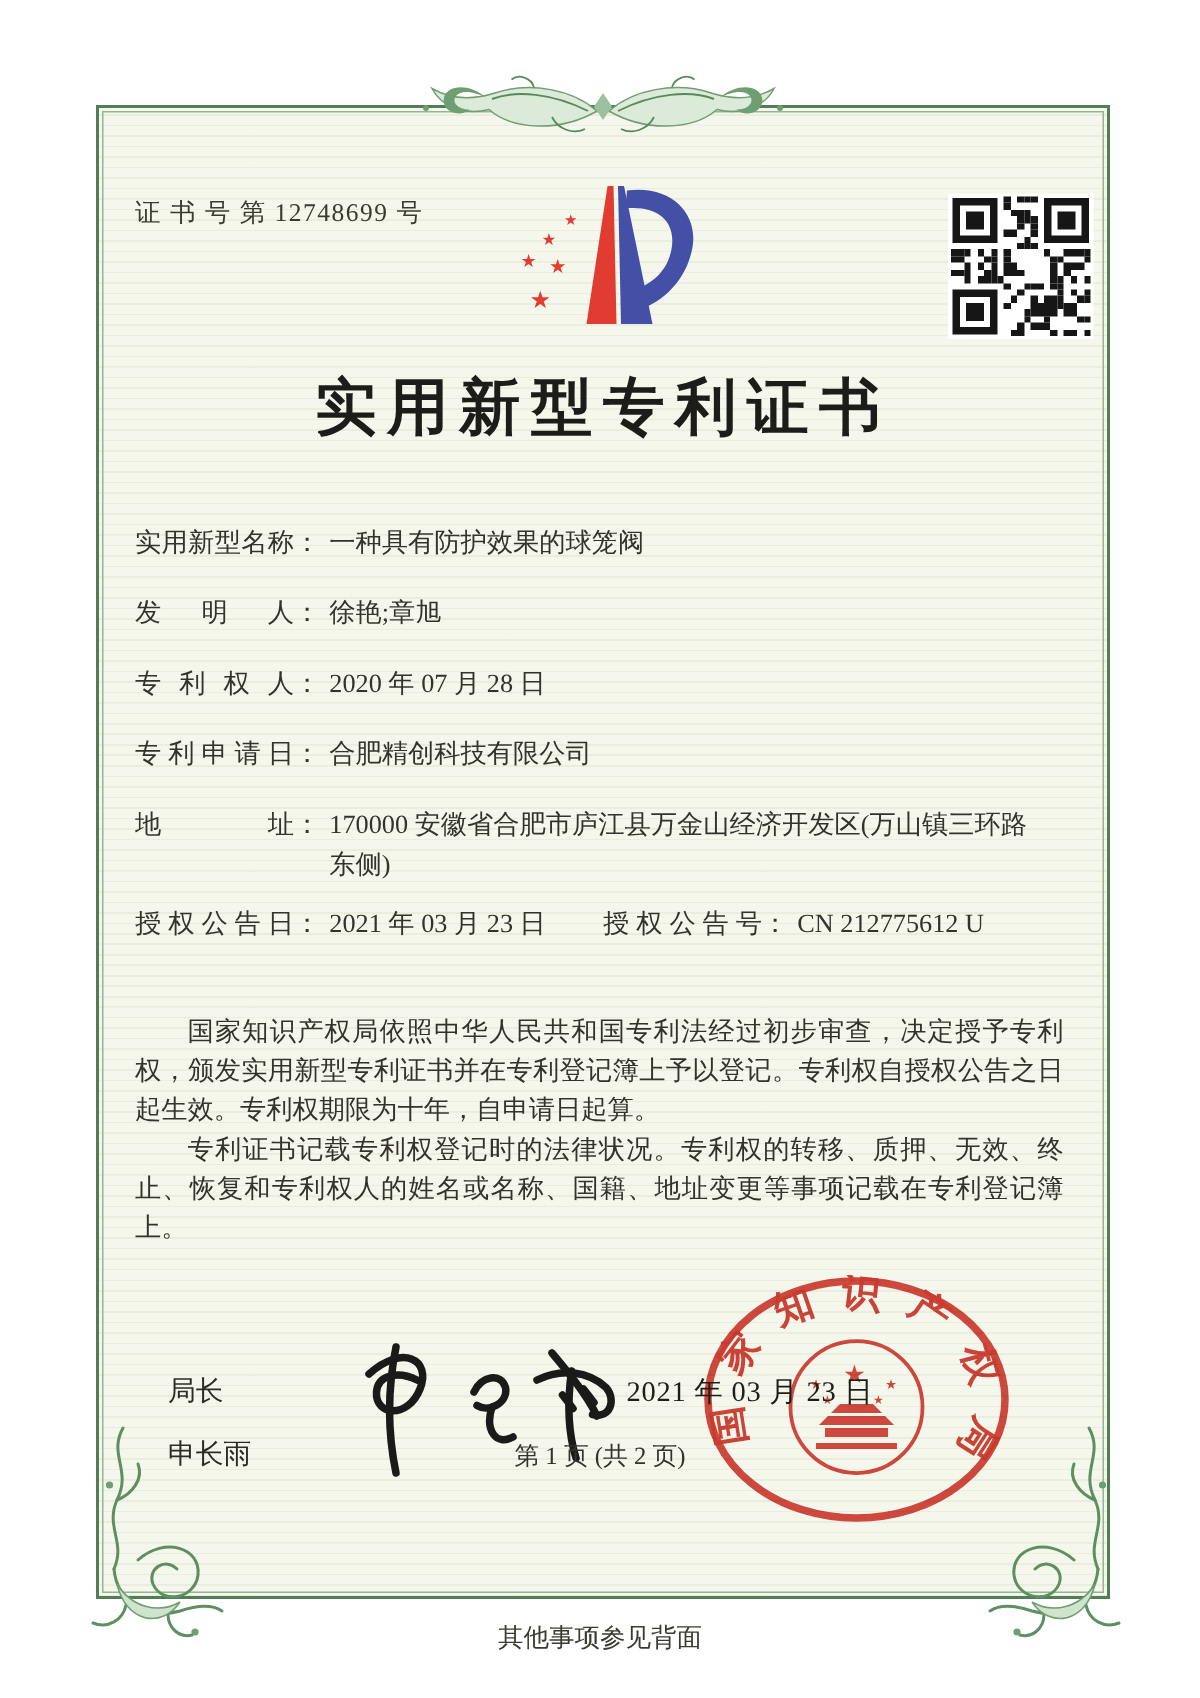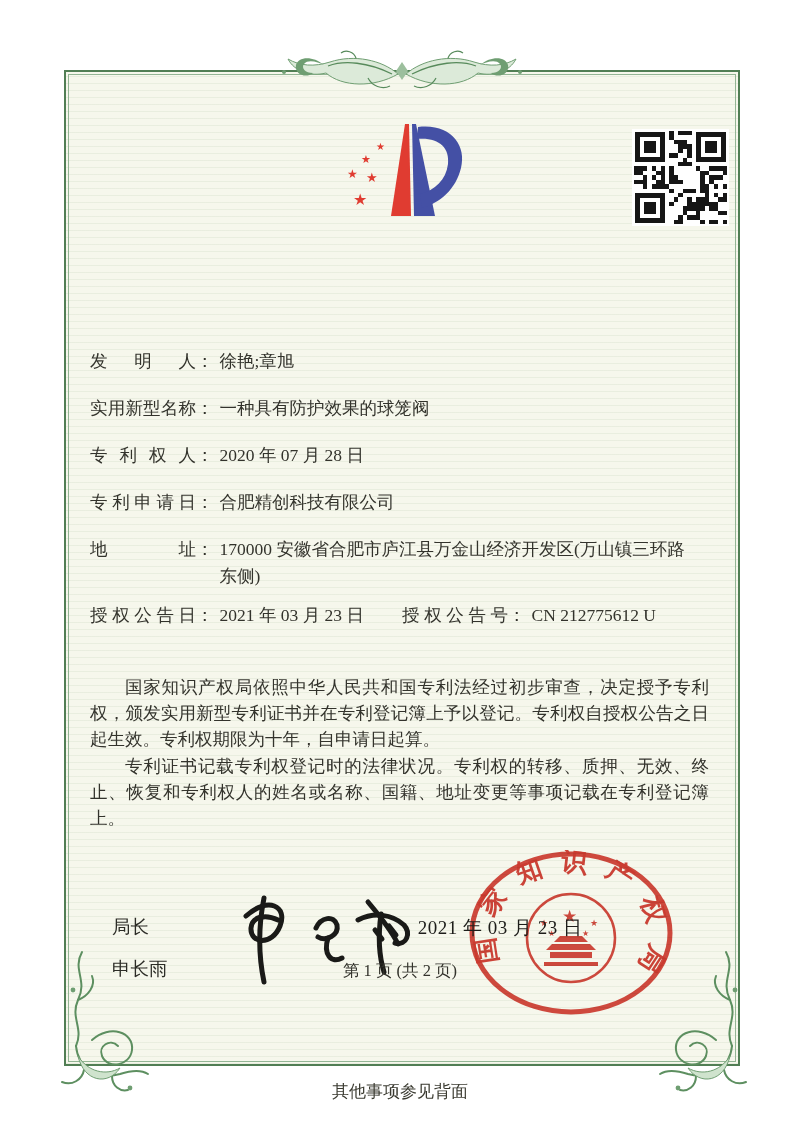--- a/index.html
+++ b/index.html
@@ -98,20 +98,21 @@
       <path d="M66,92 c18,-16 42,-8 40,10 c-2,16 -24,20 -30,6 c-4,-10 8,-18 16,-10"></path>
       <path d="M58,122 c-2,10 -12,16 -22,12"></path>
       <path d="M86,128 c0,10 8,16 16,14"></path>
       <path d="M52,52 c10,-4 18,-14 14,-24"></path>
     </g>
     <path d="M52,108 c10,16 28,20 42,12 c-12,18 -36,14 -42,-12 Z" fill="#cfe3cd" stroke="#6f9e72" stroke-width="1"></path>
     <circle cx="47" cy="42" r="2.4" fill="#6f9e72"></circle>
     <circle cx="104" cy="140" r="2.4" fill="#6f9e72"></circle>
   </svg>
 
+  <div class="cert-no">证 书 号 第 12748699 号</div>
 
   <svg class="logo" viewBox="0 0 150 126">
     <path d="M71,12 L75,12 L77,104 L57,104 Z" fill="#e03c31"></path>
     <path d="M78,12 L82,12 L101,104 L80,104 Z" fill="#4450a5"></path>
     <path d="M84,15 C116,11 133,33 127,56 C122,77 106,91 88,96 L86,82 C101,78 112,68 114,52 C116,35 104,25 83,27 Z" fill="#4450a5"></path>
     <text x="42" y="38" font-size="10" fill="#e03c31">★</text>
     <text x="27" y="51" font-size="11" fill="#e03c31">★</text>
     <text x="13" y="66" font-size="12" fill="#e03c31">★</text>
     <text x="32" y="70" font-size="13" fill="#e03c31">★</text>
     <text x="19" y="93" font-size="16" fill="#e03c31">★</text>
@@ -229,27 +230,28 @@
       <i style="grid-row:20;grid-column:14"></i>
       <i style="grid-row:20;grid-column:15"></i>
       <i style="grid-row:21;grid-column:10"></i>
       <i style="grid-row:21;grid-column:11"></i>
       <i style="grid-row:21;grid-column:16"></i>
       <i style="grid-row:21;grid-column:18"></i>
       <i style="grid-row:21;grid-column:19"></i>
       <i style="grid-row:21;grid-column:21"></i>
     </div>
 
+  <div class="title">实用新型专利证书</div>
 
   <div class="fields">
     <div class="frow">
+      <span class="flabel">实用新型名称</span><span class="fcolon">：</span><span class="fvalue">一种具有防护效果的球笼阀</span>
+    </div>
+    <div class="frow">
       <span class="flabel">发明人</span><span class="fcolon">：</span><span class="fvalue">徐艳;章旭</span>
-    </div>
-    <div class="frow">
-      <span class="flabel">实用新型名称</span><span class="fcolon">：</span><span class="fvalue">一种具有防护效果的球笼阀</span>
     </div>
     <div class="frow">
       <span class="flabel">专利权人</span><span class="fcolon">：</span><span class="fvalue">2020 年 07 月 28 日</span>
     </div>
     <div class="frow">
       <span class="flabel">专利申请日</span><span class="fcolon">：</span><span class="fvalue">合肥精创科技有限公司</span>
     </div>
     <div class="frow row-address">
       <span class="flabel">地址</span><span class="fcolon">：</span><span class="fvalue">170000 安徽省合肥市庐江县万金山经济开发区(万山镇三环路东侧)</span>
     </div>

